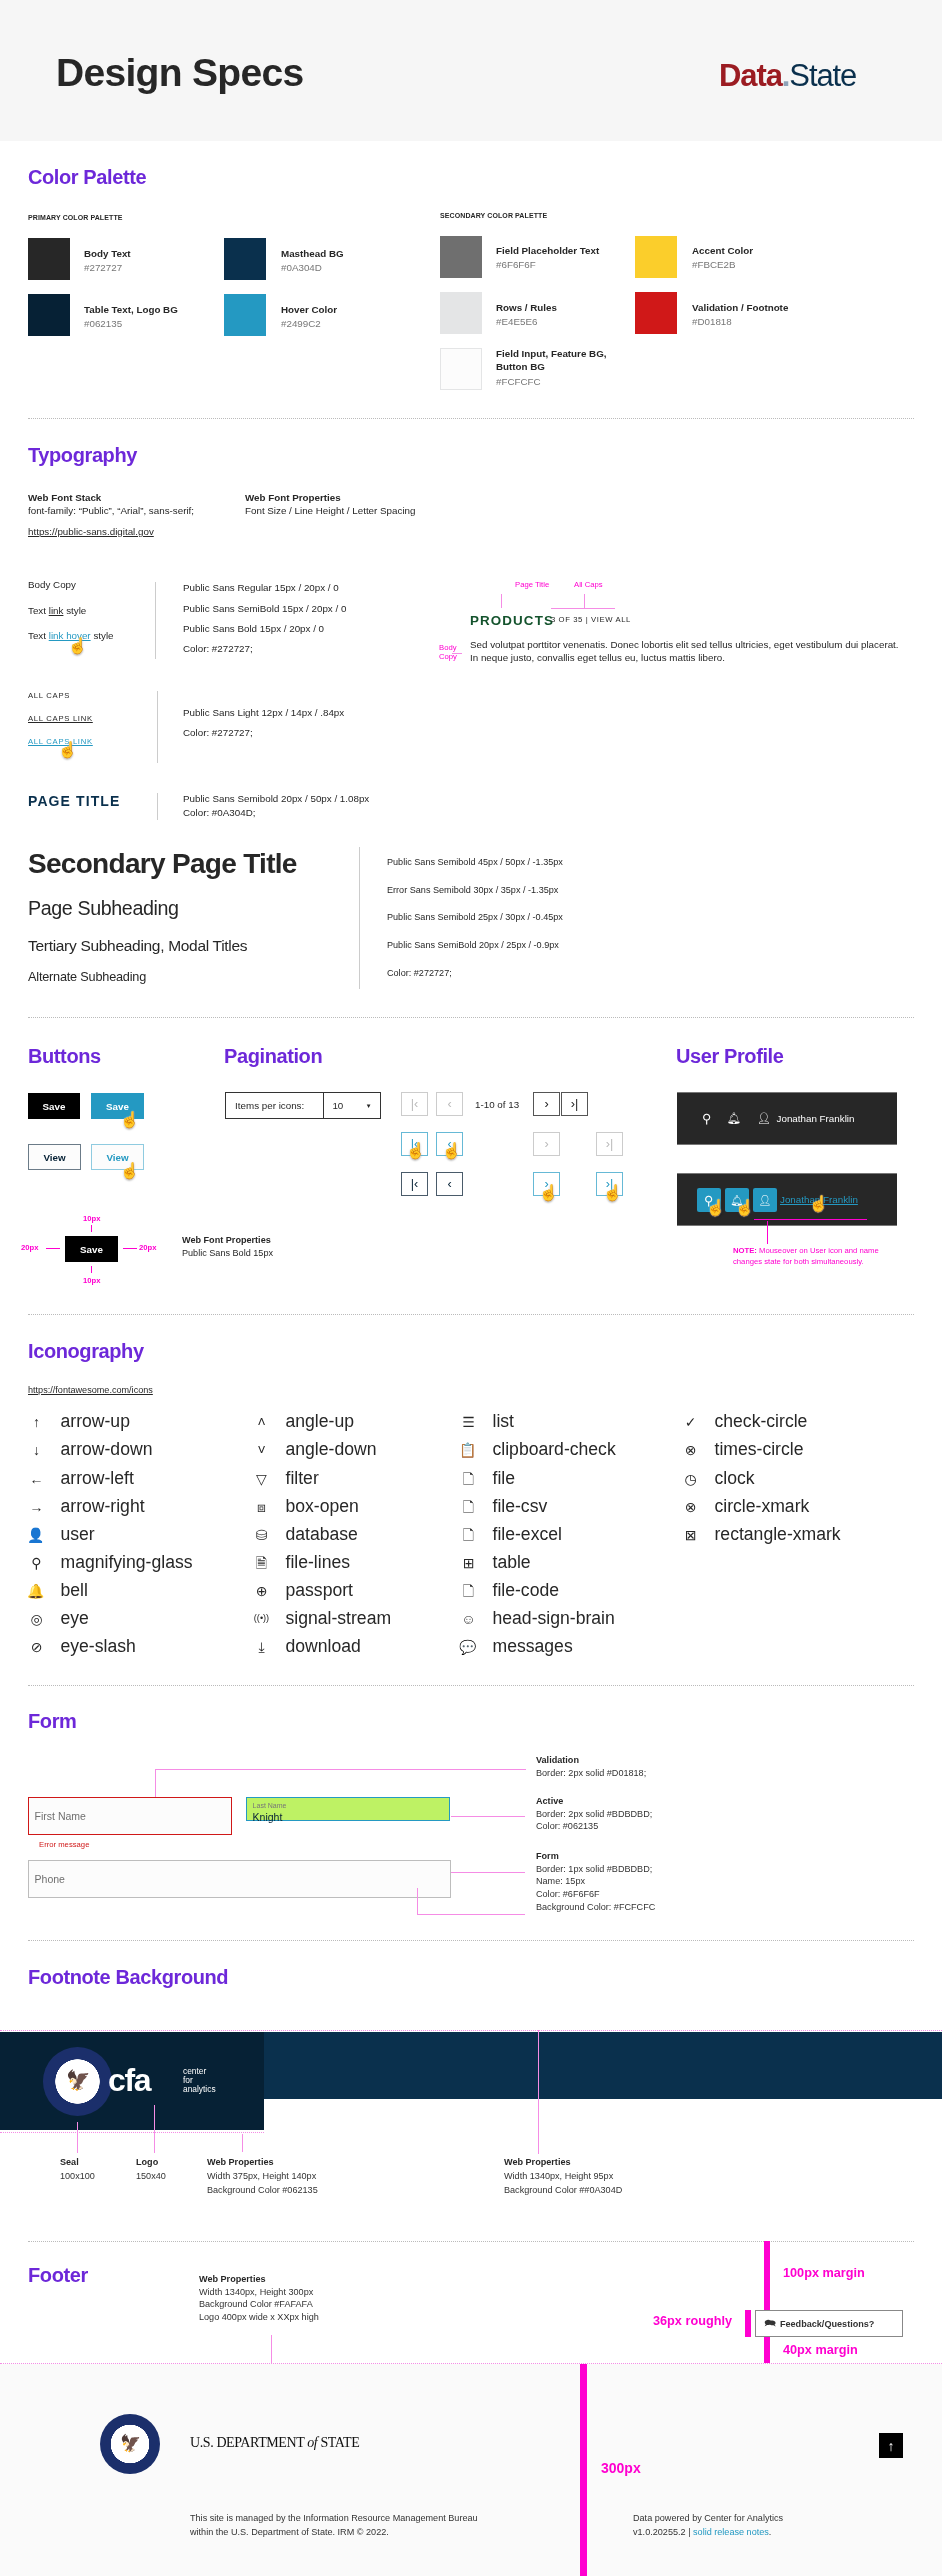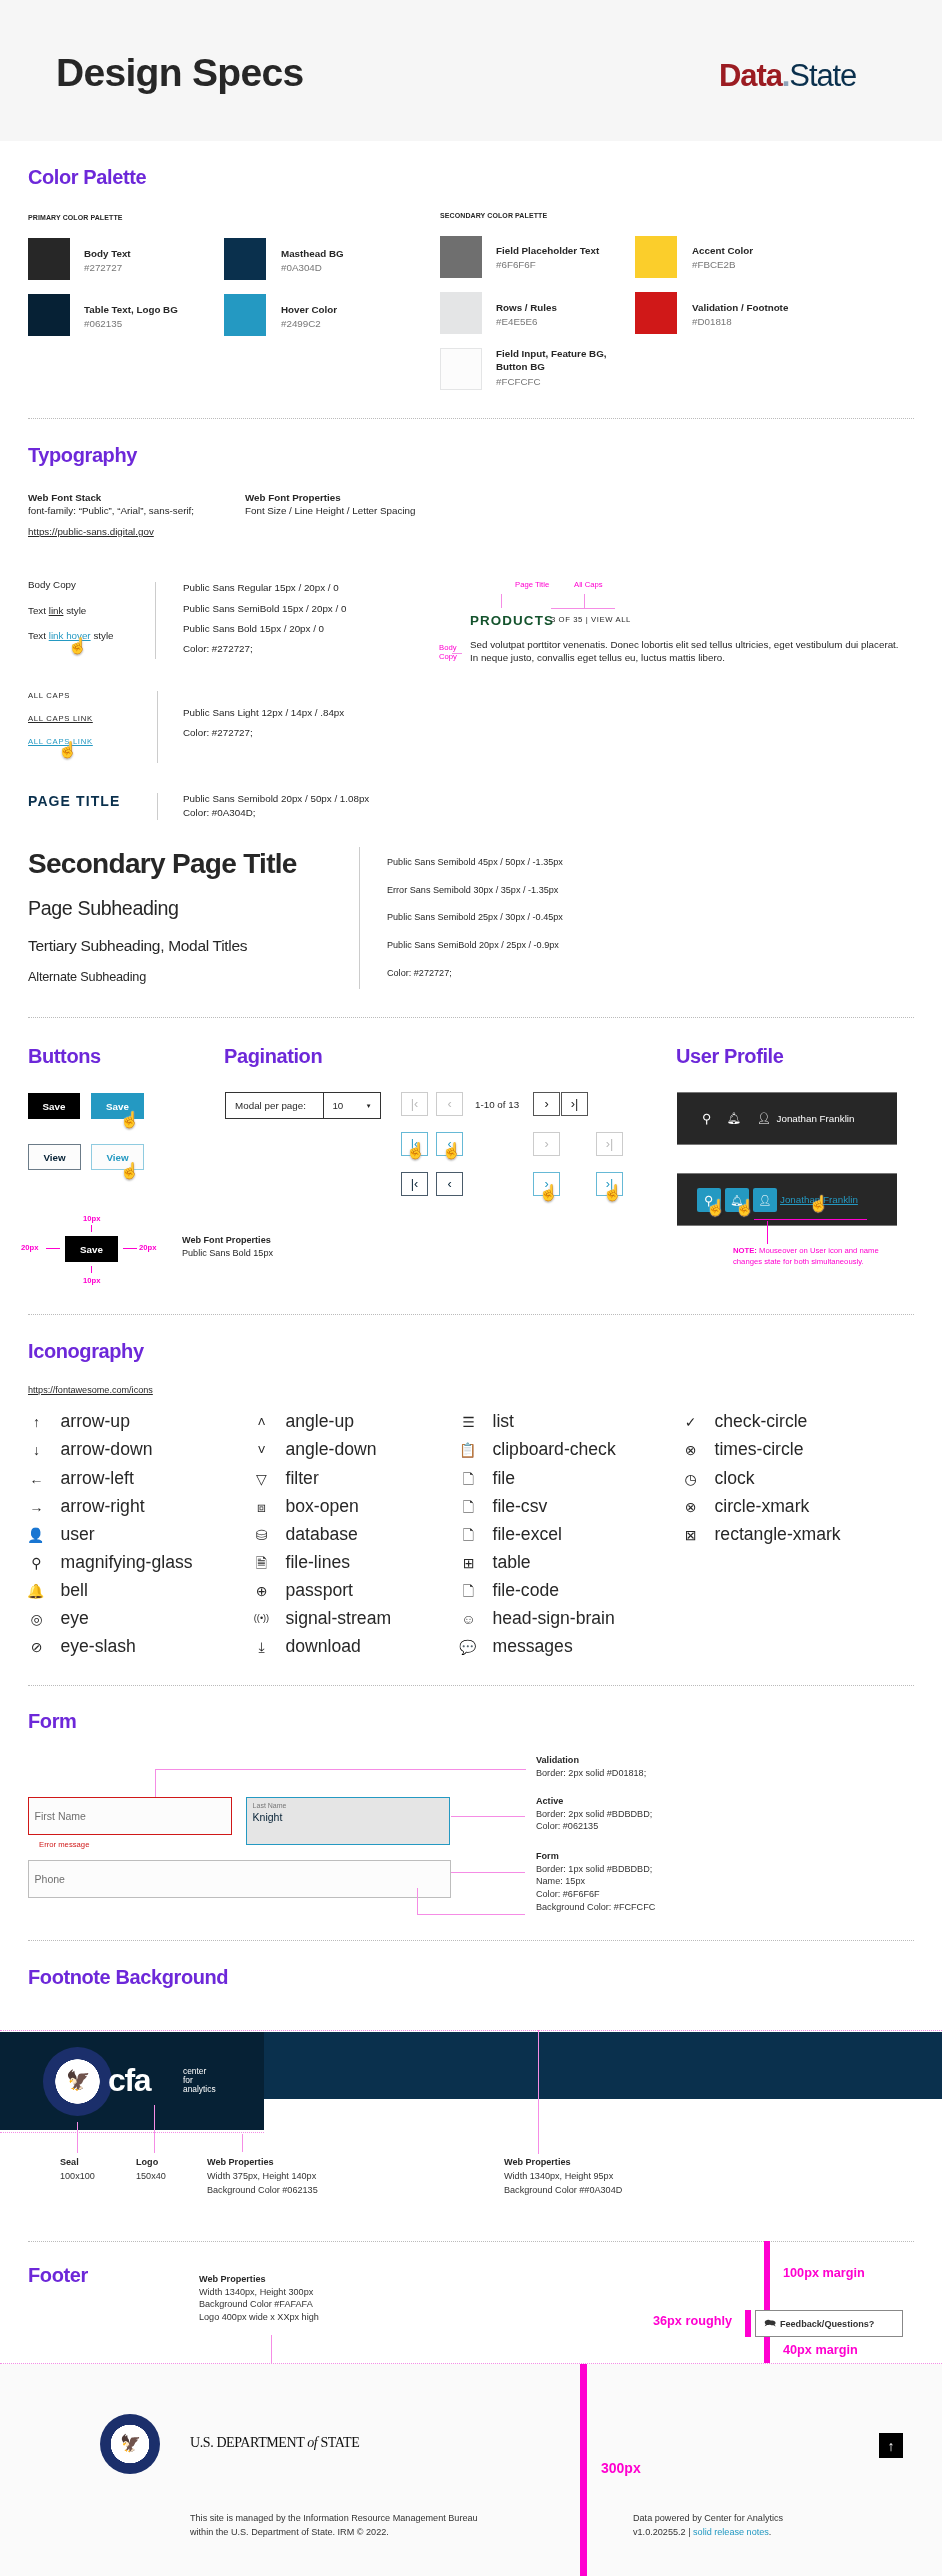--- a/index.html
+++ b/index.html
@@ -152,21 +152,21 @@
 <div class="magline" style="left:46px;top:1248px;width:14px;height:1.4px;background:#ff00d0"></div>
 <div class="magline" style="left:123px;top:1248px;width:14px;height:1.4px;background:#ff00d0"></div>
 <div class="abs mag" style="left:139px;top:1243px;font-size:7.7px;font-weight:bold">20px</div>
 <div class="magline" style="left:91px;top:1266px;width:0.7px;height:7px;background:#ff00d0"></div>
 <div class="abs mag" style="left:83px;top:1276px;font-size:7.7px;font-weight:bold">10px</div>
 <div class="abs" style="left:182px;top:1235px;font-size:9.1px;font-weight:bold">Web Font Properties</div>
 <div class="abs" style="left:182px;top:1248px;font-size:9.1px">Public Sans Bold 15px</div>
 
 <h2 class="sec" style="left:224px;top:1045px">Pagination</h2>
 <div class="abs" style="left:225px;top:1092px;width:156px;height:27px;border:0.7px solid #333;display:flex;font-size:9.8px">
-  <div style="width:98px;border-right:0.7px solid #333;display:flex;align-items:center;padding-left:9.1px">Modal per page:</div>
+  <div style="width:98px;border-right:0.7px solid #333;display:flex;align-items:center;padding-left:9.1px">Items per icons:</div>
   <div style="flex:1;display:flex;align-items:center;justify-content:space-between;padding:0 8.4px 0 8.4px">
       <span>10</span>
       <span style="font-size:6.3px">▼</span>
     </div>
 </div>
 
 <div class="pbox" style="left:401px;top:1092px;border:0.7px solid #ccc;color:#bbb">
     <span>|‹</span>
   </div>
 <div class="pbox" style="left:436px;top:1092px;border:0.7px solid #ccc;color:#bbb">
@@ -364,21 +364,21 @@
       <span class="ico" style="font-size: 14px;">⊠</span>
       <span>rectangle-xmark</span>
     </div>
   </div>
 
 <div class="dots" style="left:28px;top:1685px;width:886px"></div>
 
 <h2 class="sec" style="left:28px;top:1710px">Form</h2>
 <div class="field" style="left:28px;top:1797px;width:204px;height:38px;border:1.4px solid #d01818">First Name</div>
 <div class="abs" style="left:39px;top:1840px;font-size:7.7px;color:#d01818">Error message</div>
-<div class="abs" style="left:246px;top:1797px;width:204px;height:48px;border:1.4px solid #2499c2;background:#e5e5e5;padding:4.2px 0 0 5.6px">
+<div class="abs" style="left:246px;top:1797px;width:204px;height:24px;border:1.4px solid #2499c2;background:#bef264;padding:4.2px 0 0 5.6px">
   <div style="font-size:7px;color:#777">Last Name</div>
   <div style="font-size:10.5px;color:#062135;margin-top:1.4px">Knight</div>
 </div>
 <div class="field" style="left:28px;top:1860px;width:423px;height:38px;border:0.7px solid #bdbdbd">Phone</div>
 
 <div class="magline" style="left:155px;top:1769px;width:0.7px;height:28px"></div>
 <div class="magline" style="left:155px;top:1769px;width:371px;height:0.7px"></div>
 <div class="magline" style="left:451px;top:1816px;width:74px;height:0.7px"></div>
 <div class="magline" style="left:451px;top:1872px;width:74px;height:0.7px"></div>
 <div class="magline" style="left:417px;top:1888px;width:0.7px;height:27px"></div>

